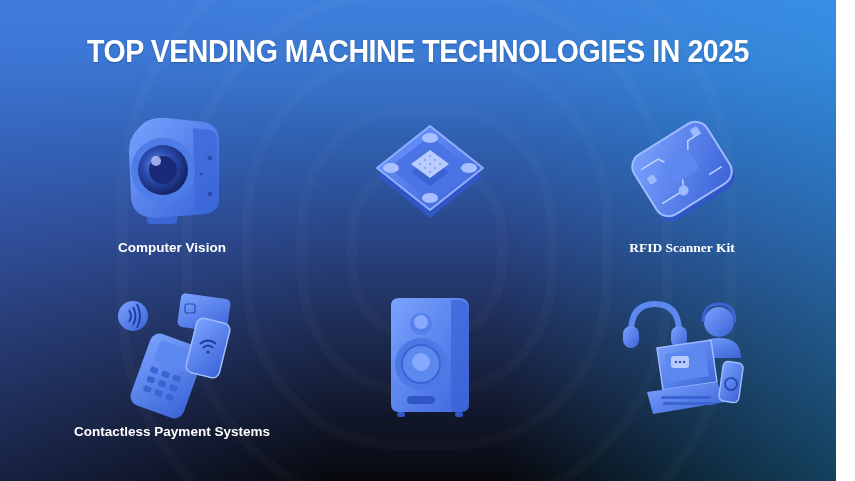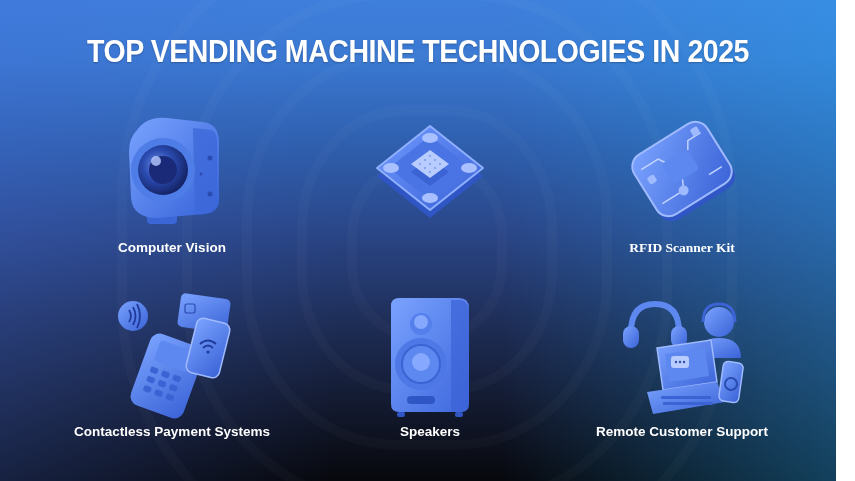--- a/index.html
+++ b/index.html
@@ -160,21 +160,20 @@
       <path d="M86 8 L96 8 Q104 10 104 20 L104 110 Q104 118 96 120 L86 120Z" fill="#3c63d6" opacity="0.7"></path>
       <circle cx="56" cy="32" r="11" fill="#5580ec"></circle>
       <circle cx="56" cy="30" r="7" fill="#86a8ff"></circle>
       <circle cx="56" cy="72" r="26" fill="#4d78e6"></circle>
       <circle cx="56" cy="72" r="19" fill="#5d88f0" stroke="#3b63d4" stroke-width="2"></circle>
       <circle cx="56" cy="70" r="9" fill="#86a8ff"></circle>
       <rect x="42" y="104" width="28" height="8" rx="4" fill="#2f56c4"></rect>
       <rect x="32" y="120" width="8" height="5" rx="2" fill="#2f56c4"></rect>
       <rect x="90" y="120" width="8" height="5" rx="2" fill="#2f56c4"></rect>
     </svg>
-    <span class="label">Speakers</span>
   </div>
 
   <div class="item" style="left:562px;top:292px;">
     <svg class="icon" viewBox="0 0 130 130">
       <defs>
           <linearGradient id="gF" x1="0" y1="0" x2="1" y2="1">
             <stop offset="0" stop-color="#7aa3ff"></stop>
             <stop offset="1" stop-color="#3a62d6"></stop>
           </linearGradient>
         </defs>
@@ -194,16 +193,15 @@
           <circle cx="67" cy="70" r="1.2"></circle>
         </g>
       <path d="M30 100 L100 90 L108 110 L36 122Z" fill="url(#gF)"></path>
       <g fill="#3b63d4">
           <rect x="44" y="104" width="50" height="3" rx="1"></rect>
           <rect x="46" y="110" width="50" height="3" rx="1"></rect>
         </g>
       <rect x="104" y="70" width="20" height="40" rx="5" fill="url(#gF)" stroke="#9fbaff" stroke-width="1.5" transform="rotate(8 114 90)"></rect>
       <circle cx="114" cy="92" r="6" fill="none" stroke="#2a4bb0" stroke-width="2"></circle>
     </svg>
-    <span class="label">Remote Customer Support</span>
   </div>
 
 </div>
 
 </body></html>

